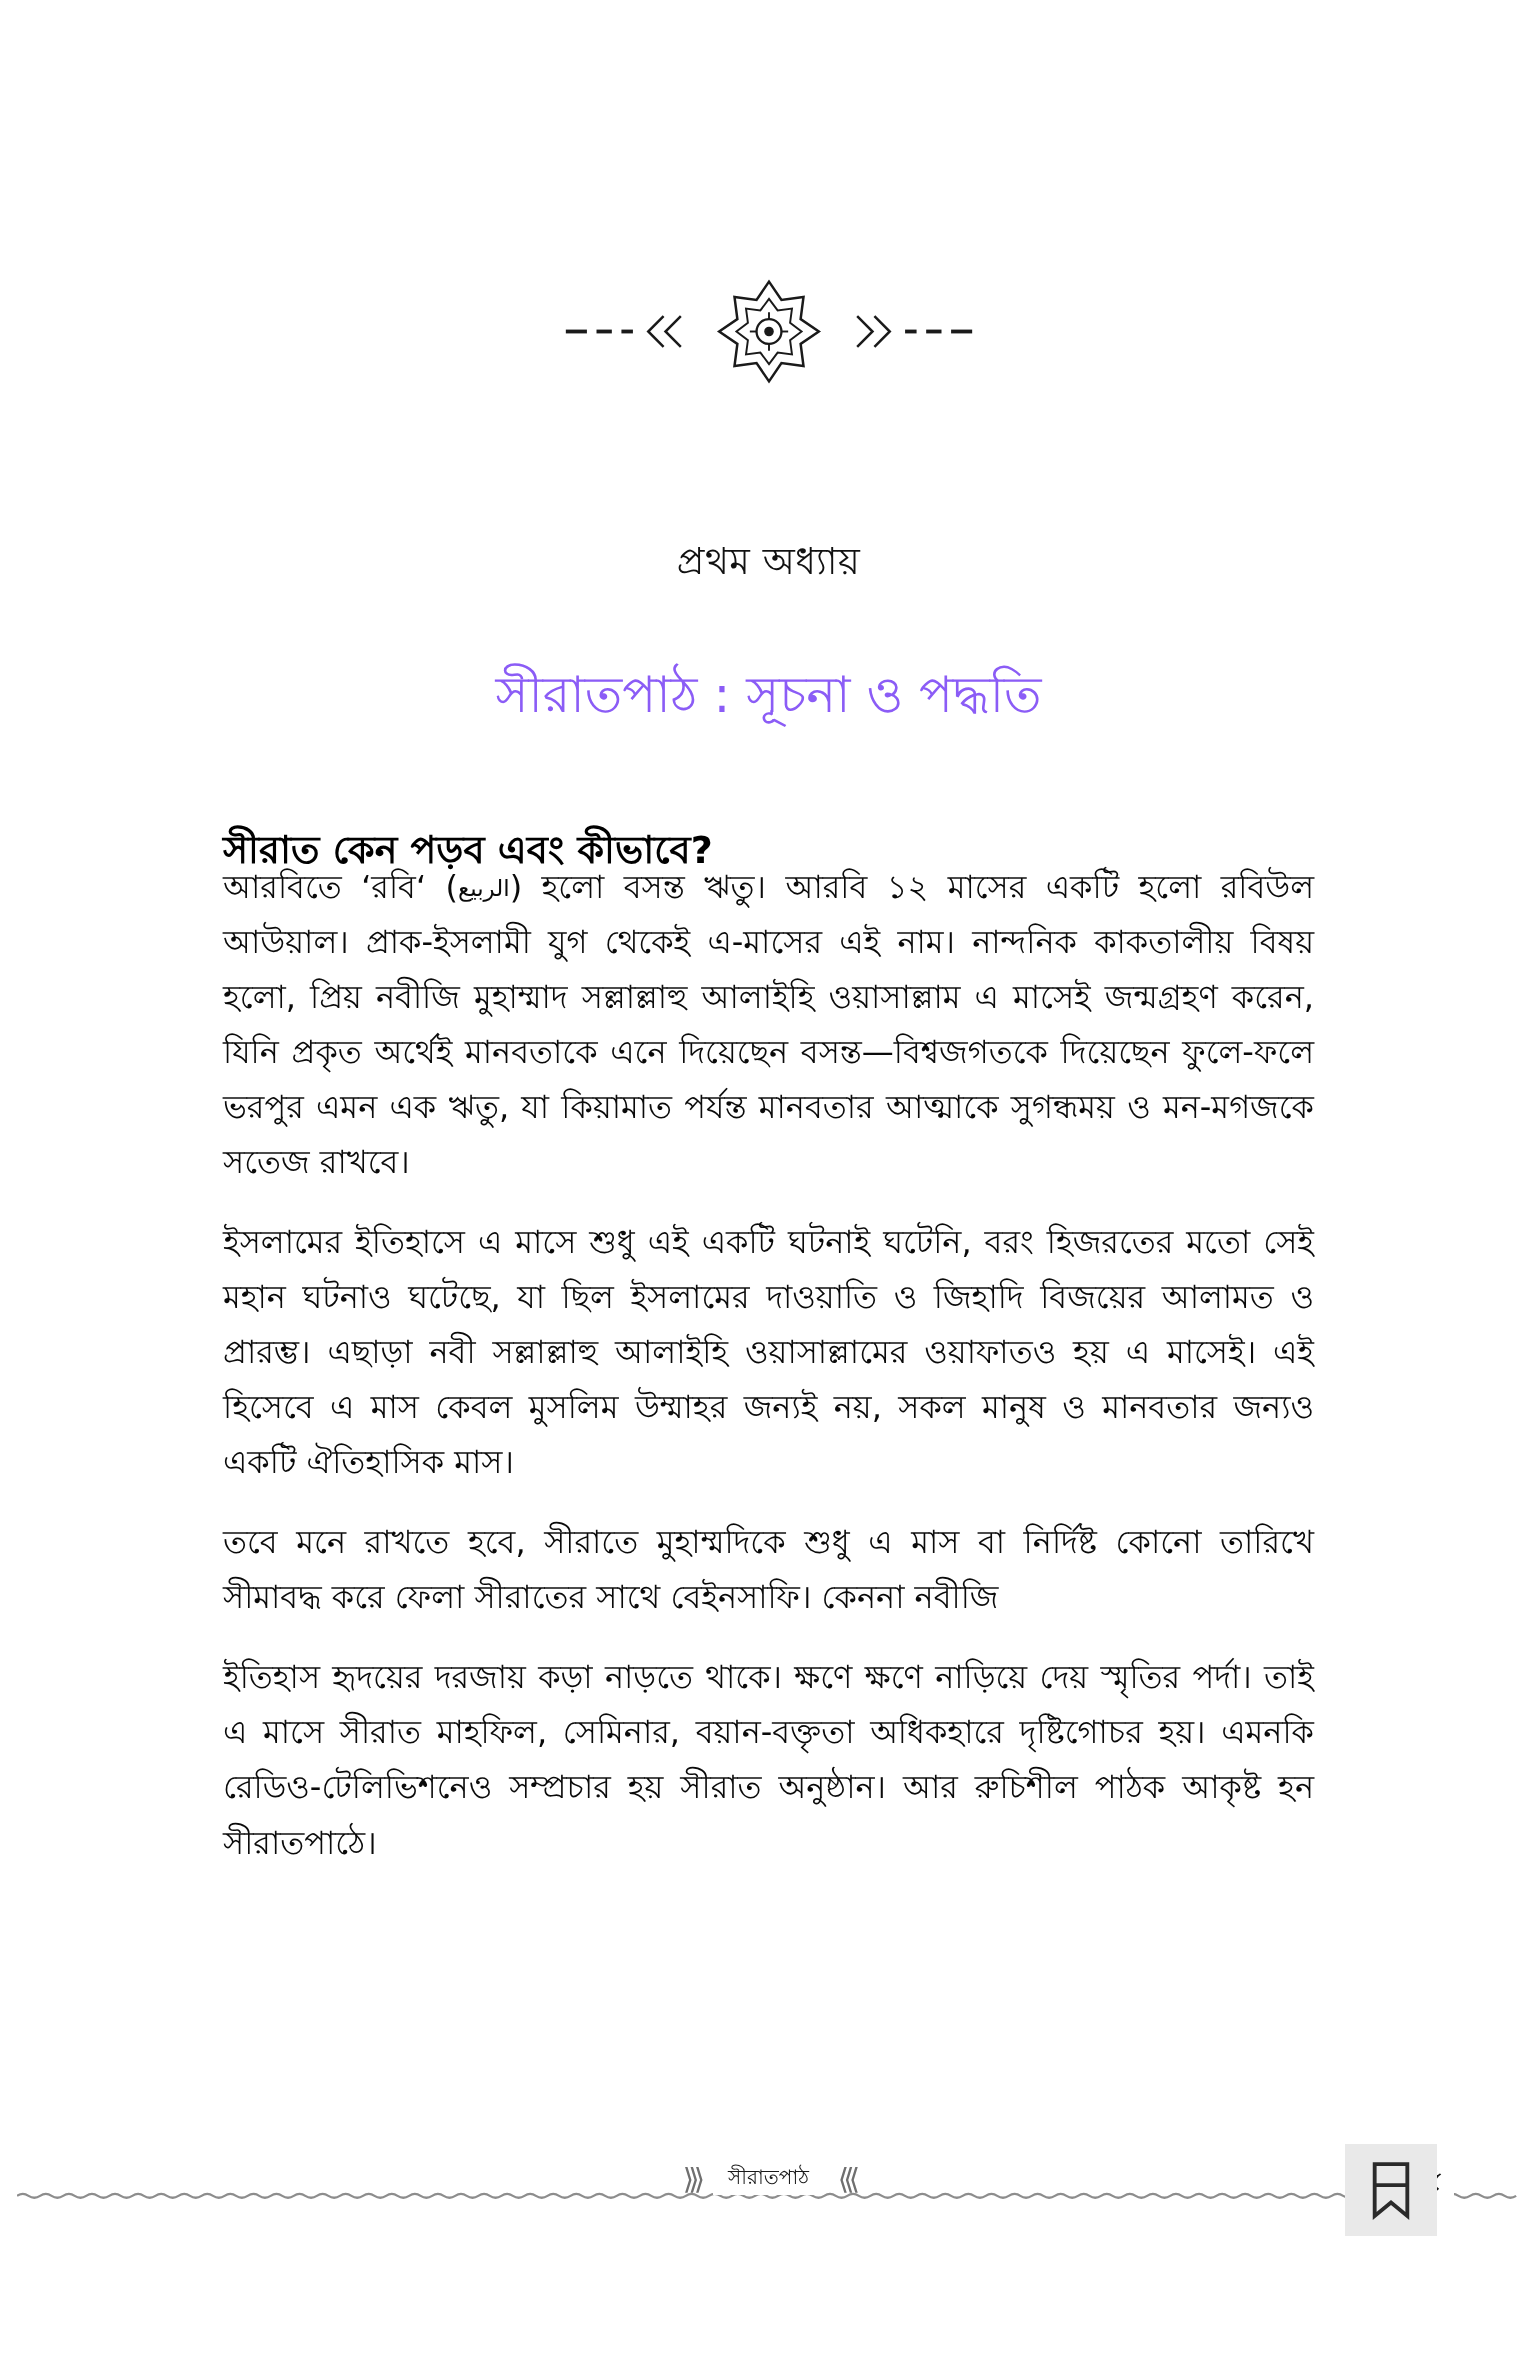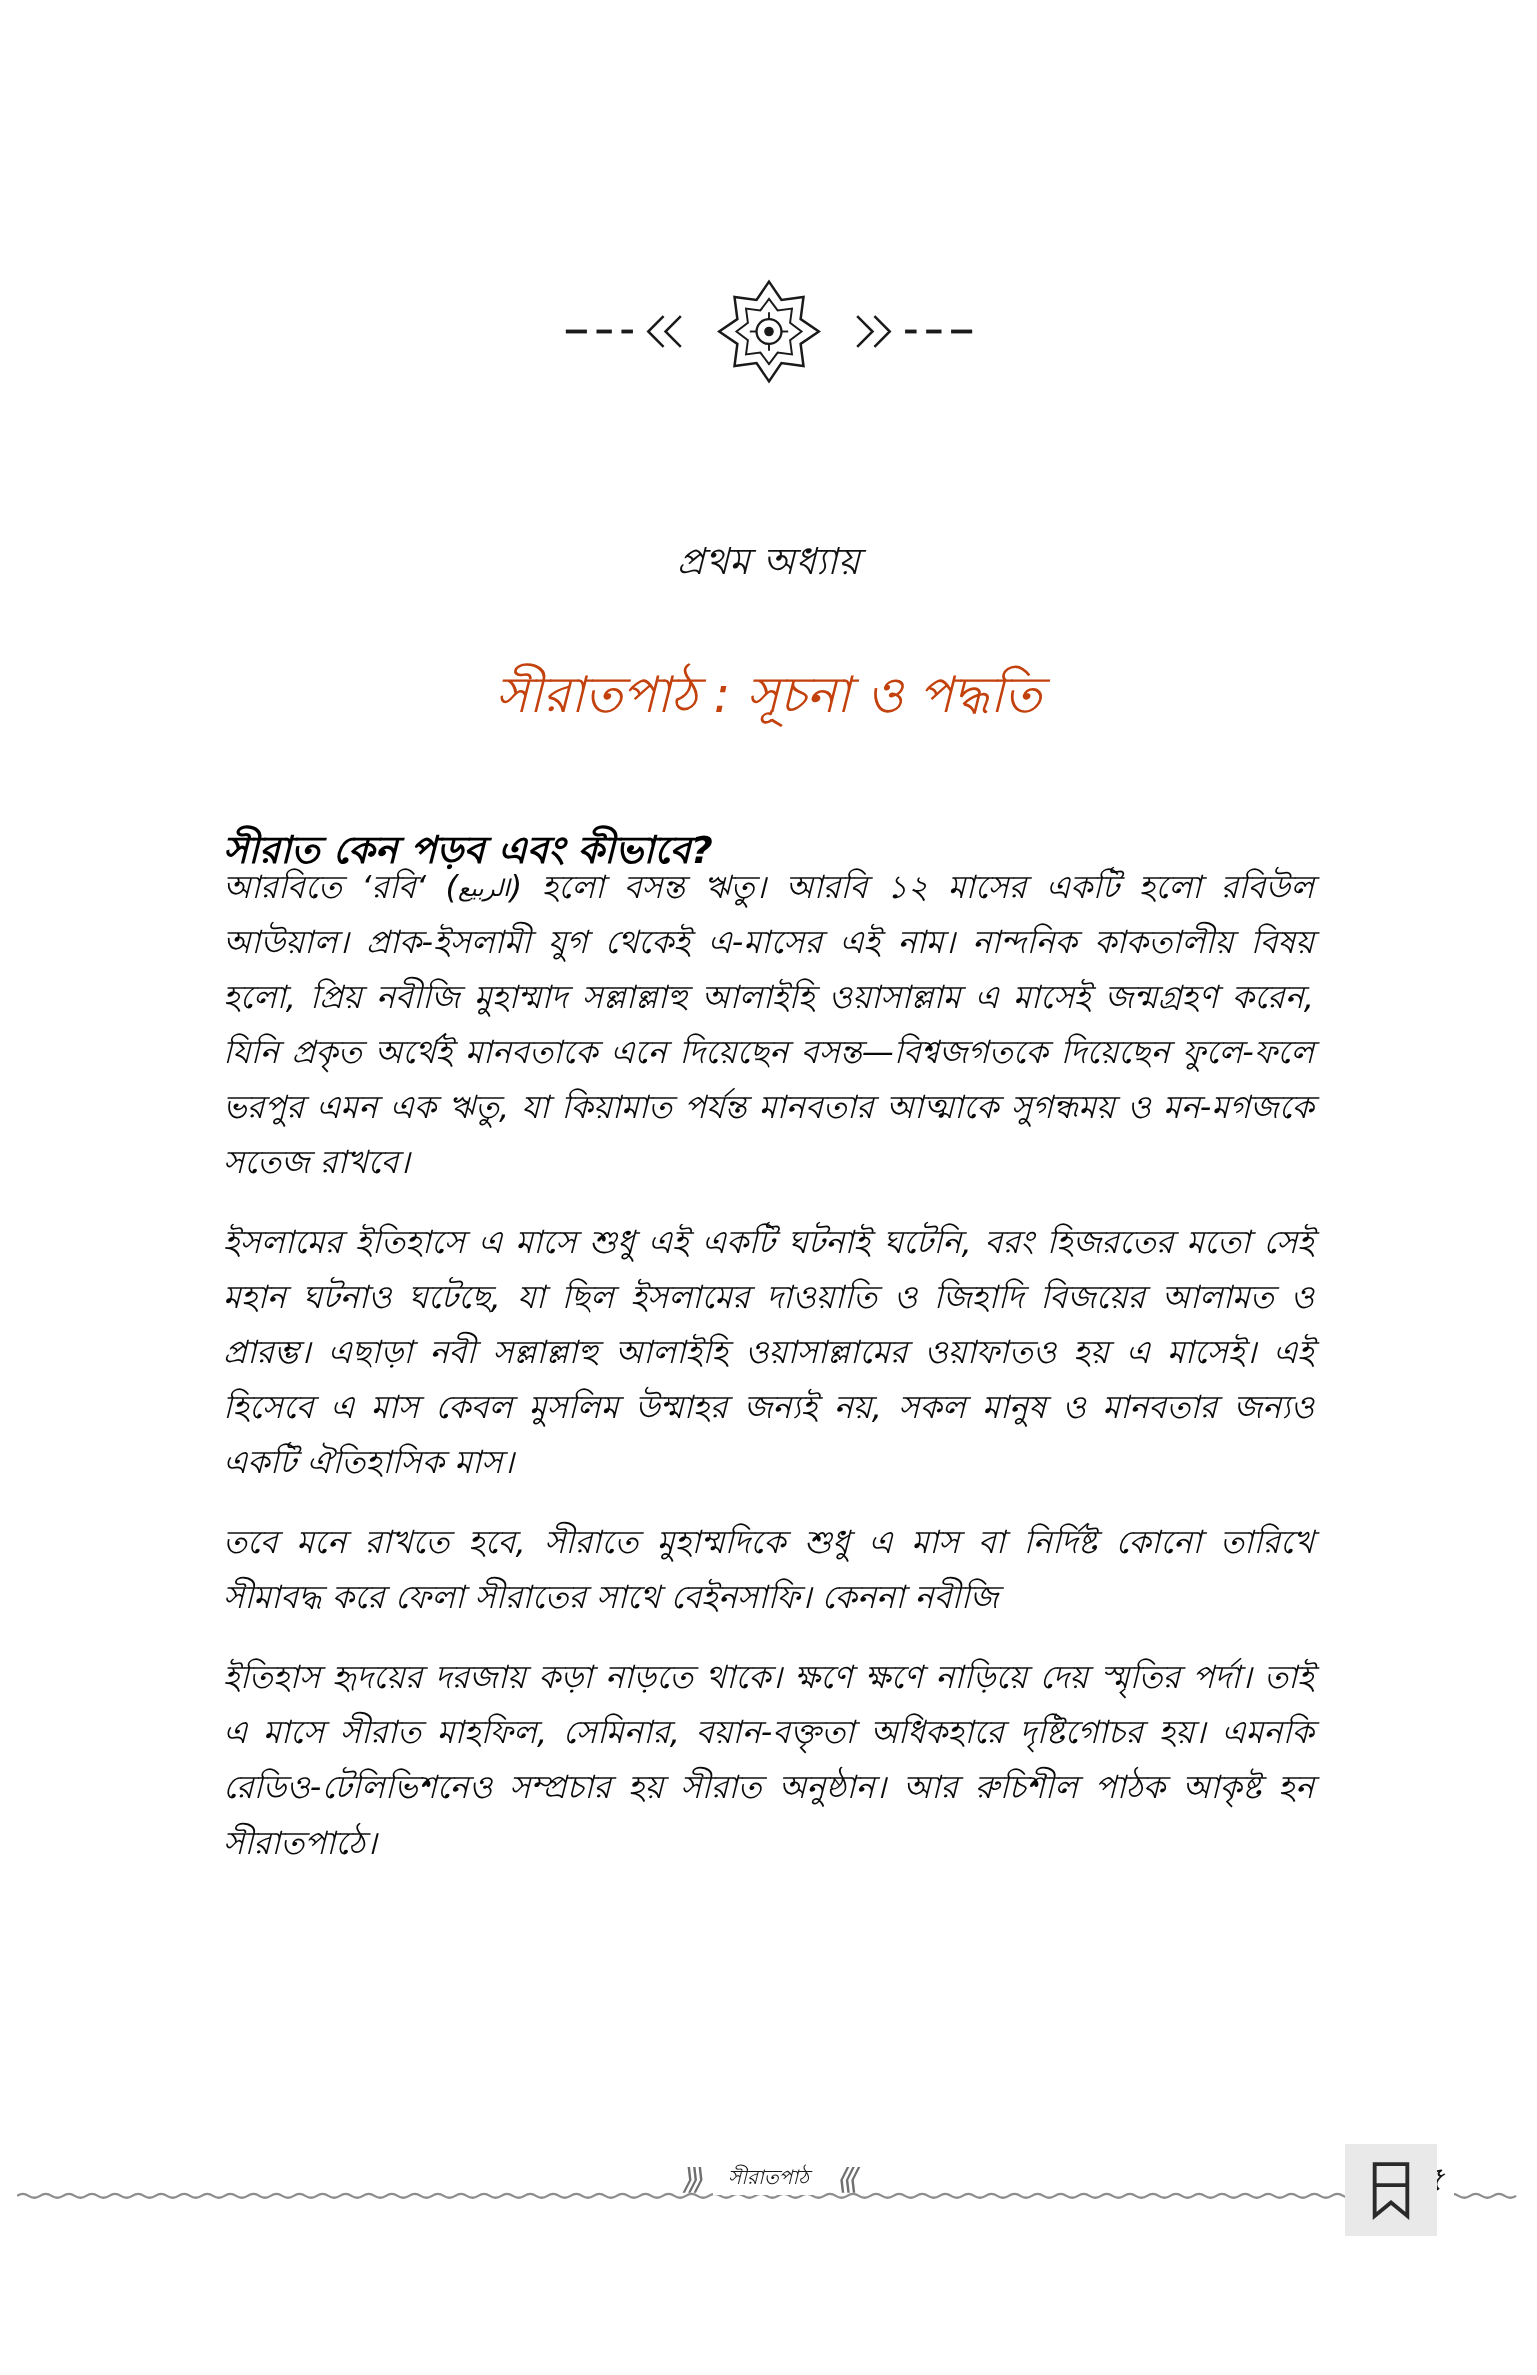--- a/index.html
+++ b/index.html
@@ -16,21 +16,20 @@
     position: relative;
     overflow: hidden;
   }
   .page {
     position: absolute;
     left: 0;
     top: 0;
     width: 1537px;
     height: 2321px;
     background: #ffffff;
-    font-style: italic;
   }
   
   .ornament {
     position: absolute;
     left: 0;
     right: 0;
     top: 269px;
     height: 125px;
     display: flex;
     align-items: center;
@@ -53,21 +52,21 @@
   }
   .chapter-title {
     position: absolute;
     left: 0;
     right: 0;
     top: 629px;
     text-align: center;
     font-size: 50px;
     line-height: 1.3;
     font-family: "DejaVu Sans", "Liberation Sans", sans-serif;
-    color: #c2410c;
+    color: #8b5cf6;
     font-weight: 500;
   }
   .section-heading {
     position: absolute;
     left: 223px;
     right: 223px;
     top: 788px;
     text-align: left;
     font-size: 38px;
     font-weight: 700;

